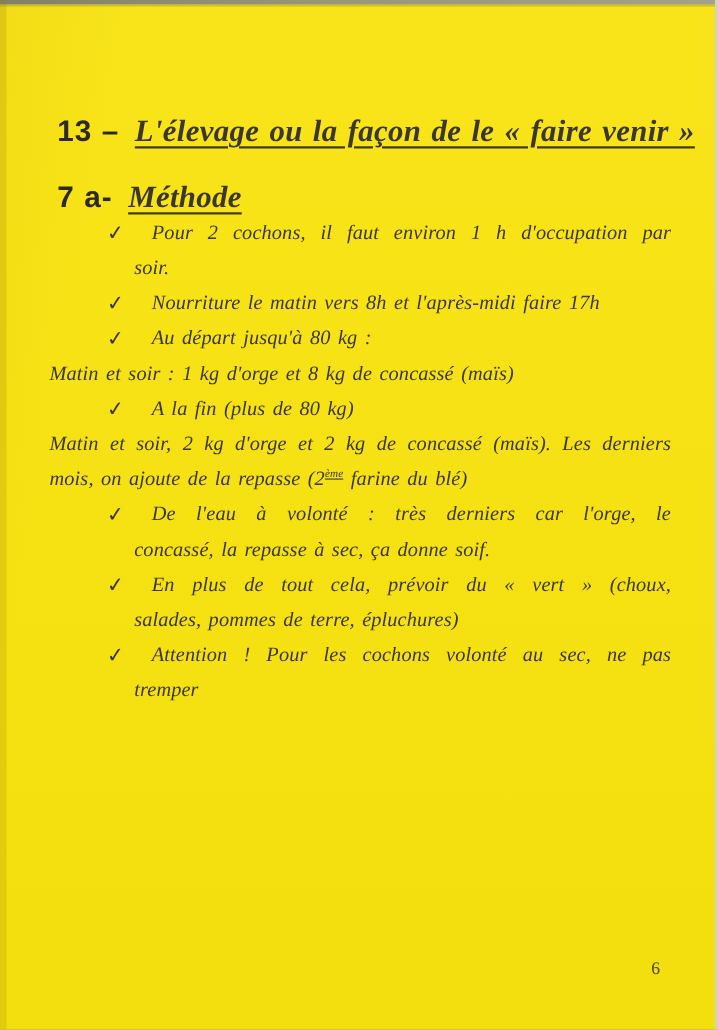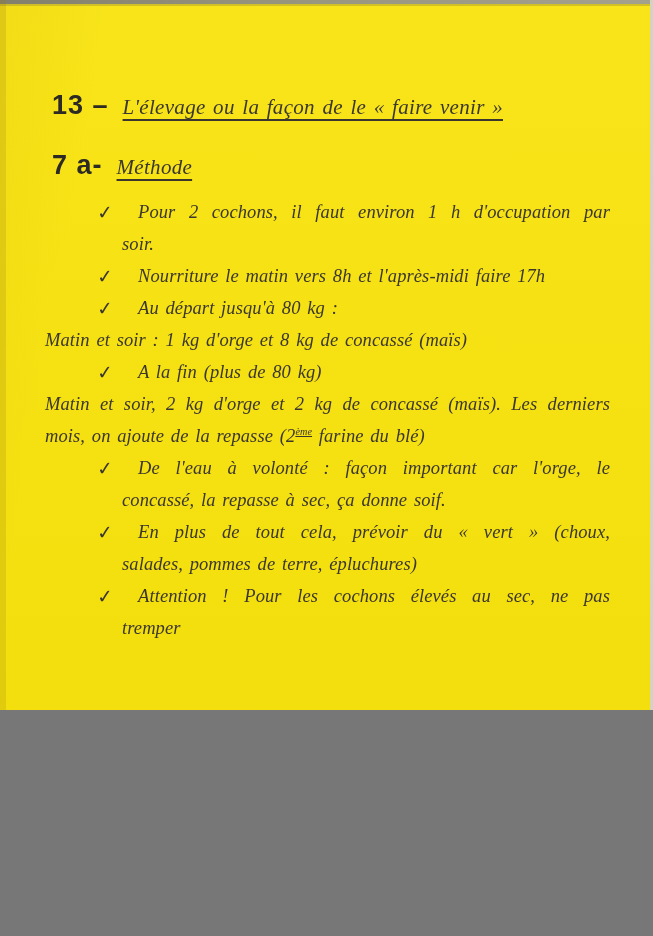--- a/index.html
+++ b/index.html
@@ -11,21 +11,21 @@
     --pagenum-ink:#4A4335;
   }
   *{margin:0;padding:0;box-sizing:border-box;}
   body{
     width:653px;height:936px;
     font-family:"Liberation Serif",serif;
     background:#777;
   }
   .scan{
     position:relative;
-    width:653px;height:710px;
+    width:653px;height:936px;
     background:
       linear-gradient(100deg, rgba(190,150,0,0.10) 0%, rgba(190,150,0,0) 14%),
       linear-gradient(180deg, rgba(255,255,255,0.05) 0%, rgba(0,0,0,0.02) 100%),
       var(--paper);
     overflow:hidden;
   }
   .edge-top{
     position:absolute;top:0;left:0;width:100%;height:4px;
     background:linear-gradient(90deg,#827F6C 0%, #98957F 45%, #A3A08E 100%);
   }
@@ -53,28 +53,29 @@
     font-family:"Liberation Sans",sans-serif;
     font-weight:bold;
     font-size:27px;
     letter-spacing:1px;
     color:var(--heading-ink);
     margin-right:14px;
   }
   .h-title{
     font-family:"Liberation Serif",serif;
     font-style:italic;
-    font-weight:normal;
-    font-size:21px;
+    font-weight:bold;
+    font-size:28px;
     color:var(--ink);
     text-decoration:underline;
     text-decoration-thickness:1.5px;
     text-underline-offset:5px;
     letter-spacing:0.3px;
     word-spacing:2px;
+    margin-top:14px;
   }
   .content{
     position:absolute;
     top:196px;left:45px;
     width:565px;
     font-style:italic;
     font-size:18.5px;
     color:var(--ink);
     word-spacing:2px;
     letter-spacing:0.1px;
@@ -142,22 +143,22 @@
 
   <div class="content">
       <div class="line bullet justify"><span class="check">✓</span><span class="">Pour 2 cochons, il faut environ 1 h d'occupation par</span></div>
       <div class="line cont"><span class="">soir.</span></div>
       <div class="line bullet"><span class="check">✓</span><span class="">Nourriture le matin vers 8h et l'après-midi faire 17h</span></div>
       <div class="line bullet"><span class="check">✓</span><span class="u">Au départ jusqu'à 80 kg</span><span> :</span></div>
       <div class="line flush"><span class="">Matin et soir : 1 kg d'orge et 8 kg de concassé (maïs)</span></div>
       <div class="line bullet"><span class="check">✓</span><span class="u">A la fin (plus de 80 kg)</span></div>
       <div class="line flush justify"><span class="">Matin et soir, 2 kg d'orge et 2 kg de concassé (maïs). Les derniers</span></div>
       <div class="line flush"><span class="">mois, on ajoute de la repasse (2<sup>ème</sup> farine du blé)</span></div>
-      <div class="line bullet justify"><span class="check">✓</span><span class="">De l'eau à volonté : façon important car l'orge, le</span></div>
+      <div class="line bullet justify"><span class="check">✓</span><span class="">De l'eau à volonté : très derniers car l'orge, le</span></div>
       <div class="line cont"><span class="">concassé, la repasse à sec, ça donne soif.</span></div>
       <div class="line bullet justify"><span class="check">✓</span><span class="">En plus de tout cela, prévoir du « vert » (choux,</span></div>
       <div class="line cont"><span class="">salades, pommes de terre, épluchures)</span></div>
-      <div class="line bullet justify"><span class="check">✓</span><span class="">Attention ! Pour les cochons élevés au sec, ne pas</span></div>
+      <div class="line bullet justify"><span class="check">✓</span><span class="">Attention ! Pour les cochons volonté au sec, ne pas</span></div>
       <div class="line cont"><span class="">tremper</span></div>
     </div>
 
   <div class="page-num">6</div>
 </div>
 
 </body></html>

